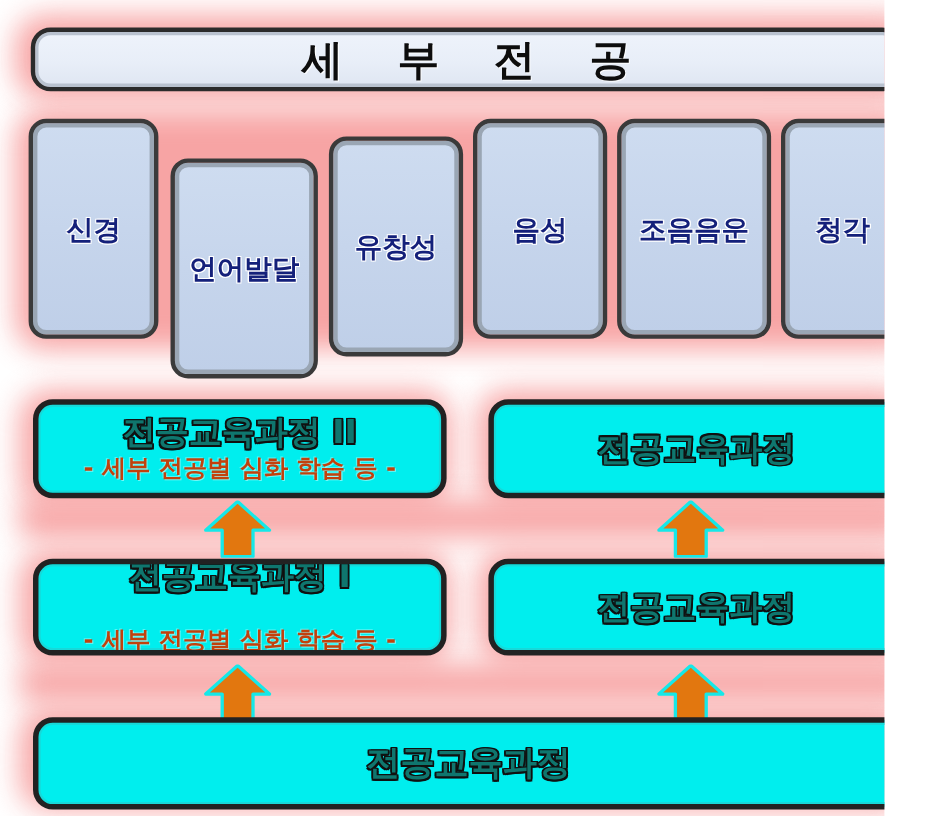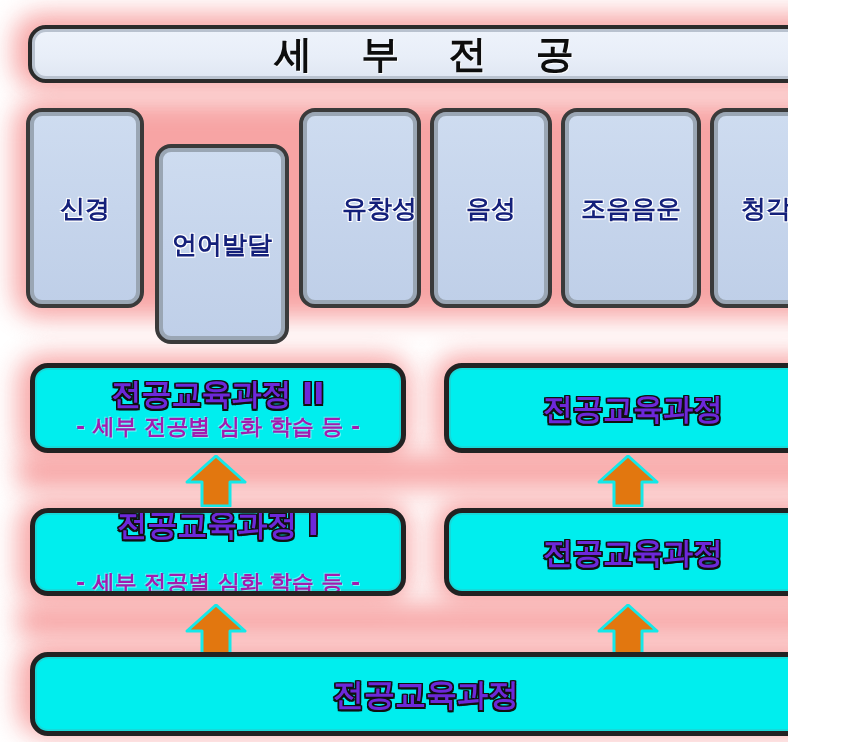--- a/index.html
+++ b/index.html
@@ -10,20 +10,21 @@
   body {
     font-family: "DejaVu Sans", "Liberation Sans", sans-serif;
   }
 
   #diagram {
     position: relative;
     width: 788px;
     height: 742px;
     overflow: hidden;
     background: #ffffff;
+    padding-left: 16px;
   }
 
   
   .glow-layer {
     position: absolute;
     pointer-events: none;
     border-radius: 26px;
     background: #f7a0a0;
     filter: blur(13px);
     opacity: 0.95;
@@ -79,33 +80,33 @@
   
   .cyan-box {
     background: #00eeee;
     border: 5px solid #222222;
     border-radius: 18px;
     box-shadow: inset 0 0 0 2px #17d9d9;
   }
   .cyan-title {
     font-size: 30px;
     font-weight: bold;
-    color: #6d28d9;
+    color: #0f766e;
     line-height: 1.1;
     white-space: nowrap;
     text-shadow:
       1.5px 1.5px 0 #101010, -1.5px -1.5px 0 #101010,
       1.5px -1.5px 0 #101010, -1.5px 1.5px 0 #101010,
       0 1.5px 0 #101010, 0 -1.5px 0 #101010,
       1.5px 0 0 #101010, -1.5px 0 0 #101010;
   }
   .cyan-sub {
     font-size: 22px;
     font-weight: bold;
-    color: #a21caf;
+    color: #c2410c;
     line-height: 1.15;
     margin-top: 4px;
     white-space: nowrap;
     text-shadow:
       1px 1px 0 rgba(255,255,255,0.45),
       -1px -1px 0 rgba(255,255,255,0.35);
     text-align: right;
   }
   .cyan-box.wide .cyan-title { font-size: 31px; }
   .cyan-box.wide .cyan-sub   { font-size: 23px; }
@@ -136,21 +137,21 @@
   <div class="card header-box" style="left:28px; top:25px; width:792px; height:58px;">
     <div class="header-title">세 부 전 공</div>
   </div>
 
   <div class="card spec-box" style="left:26px; top:108px; width:118px; height:200px;">
     <div class="spec-label">신경</div>
   </div>
   <div class="card spec-box" style="left:155px; top:108px; width:134px; height:200px;margin-top:36px;">
     <div class="spec-label">언어발달</div>
   </div>
-  <div class="card spec-box" style="left:299px; top:108px; width:122px; height:200px;align-items:flex-end;">
+  <div class="card spec-box" style="left:299px; top:124px; width:122px; height:200px;">
     <div class="spec-label">유창성</div>
   </div>
   <div class="card spec-box" style="left:561px; top:108px; width:140px; height:200px;">
     <div class="spec-label">조음음운</div>
   </div>
   <div class="card spec-box" style="left:430px; top:108px; width:122px; height:200px;">
     <div class="spec-label">음성</div>
   </div>
   <div class="card spec-box" style="left:710px; top:108px; width:112px; height:200px;">
     <div class="spec-label">청각</div>

